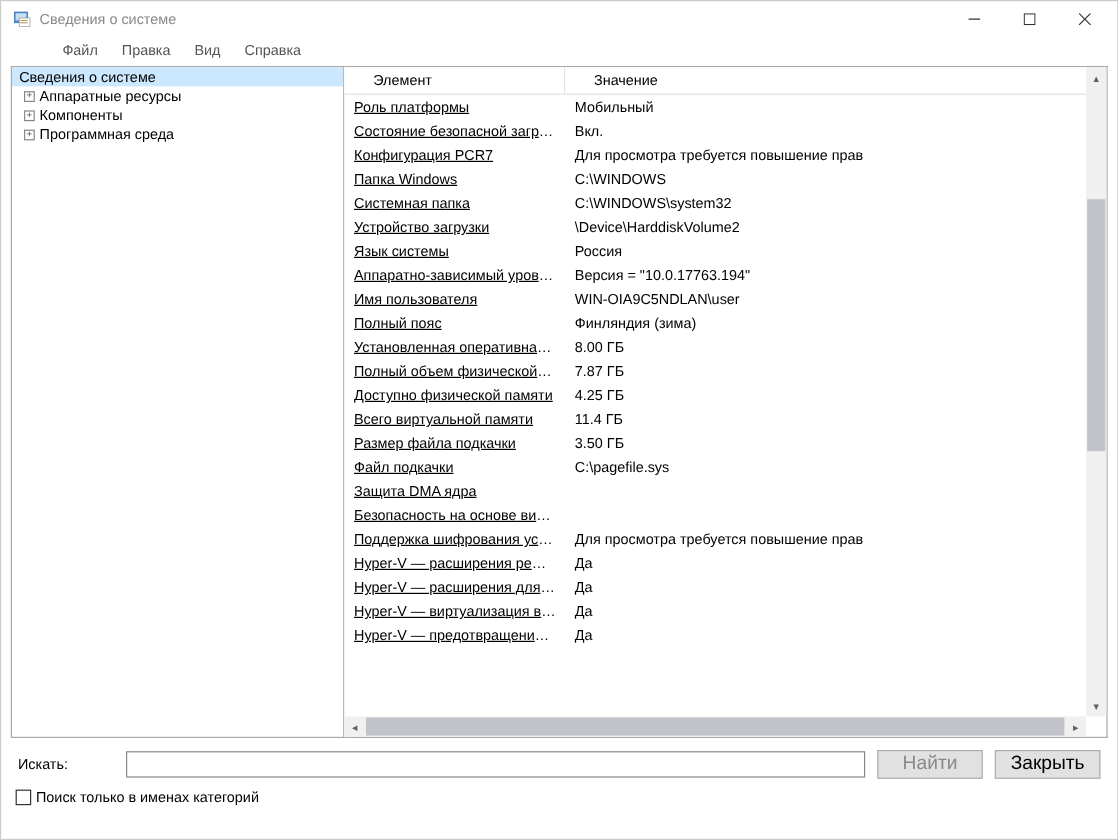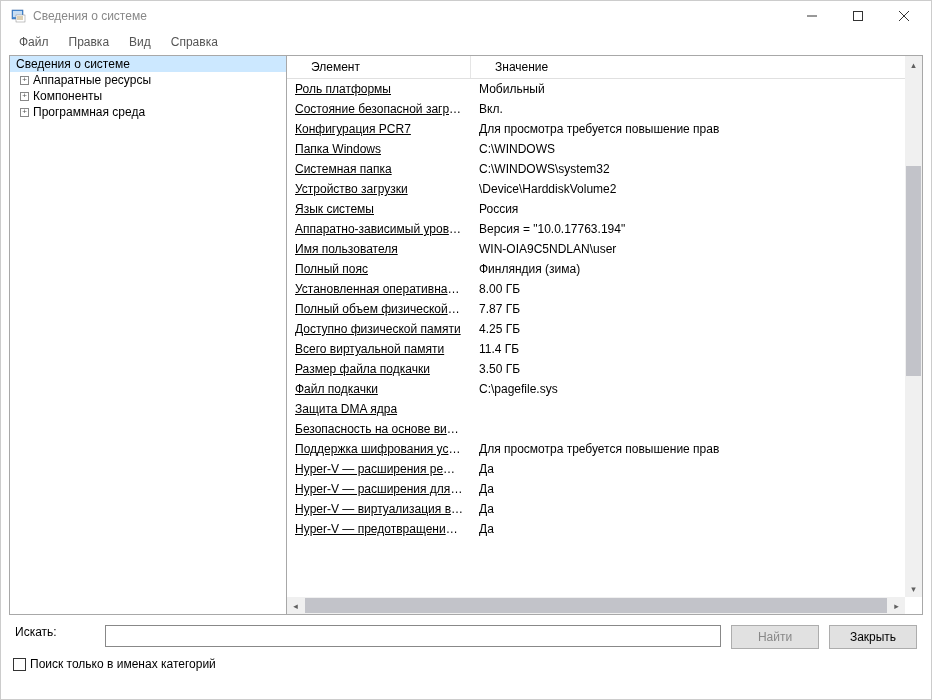--- a/index.html
+++ b/index.html
@@ -34,20 +34,21 @@
   .win-btn {
     width: 46px; height: 30px;
     display: flex; align-items: center; justify-content: center;
     color: #555;
   }
   .menubar {
     display: flex;
     padding: 2px 8px 4px 8px;
     gap: 0;
     color: #555;
+    margin-left: 33px;
   }
   .menu-item { padding: 2px 10px; }
   .content {
     display: flex;
     padding: 0 8px;
   }
   .tree-pane {
     width: 278px;
     height: 560px;
     border: 1px solid #a8a8a8;
@@ -139,40 +140,40 @@
     color:#606060;font-size:9px;
   }
   .hscroll-thumb {
     flex: 1;
     height: 15px;
     margin: 0 1px;
     background: #c2c3c9;
   }
   .search-bar {
     display: flex;
-    align-items: flex-start;
+    align-items: center;
     padding: 10px 14px 4px 14px;
     gap: 10px;
   }
   .search-label { width: 80px; }
   .search-input {
     flex: 1;
     height: 22px;
     border: 1px solid #888;
     padding: 2px 4px;
     font-family: inherit;
     font-size: 12px;
   }
   .btn {
     width: 88px;
     height: 24px;
     border: 1px solid #adadad;
     background: #e1e1e1;
     font-family: inherit;
-    font-size: 12px;
+    font-size: 16px;
   }
   .btn[disabled] { color: #888; }
   .search-opts {
     display: flex;
     padding: 4px 12px 8px 12px;
     gap: 28px;
   }
   .chk-wrap {
     display: flex;
     align-items: center;

